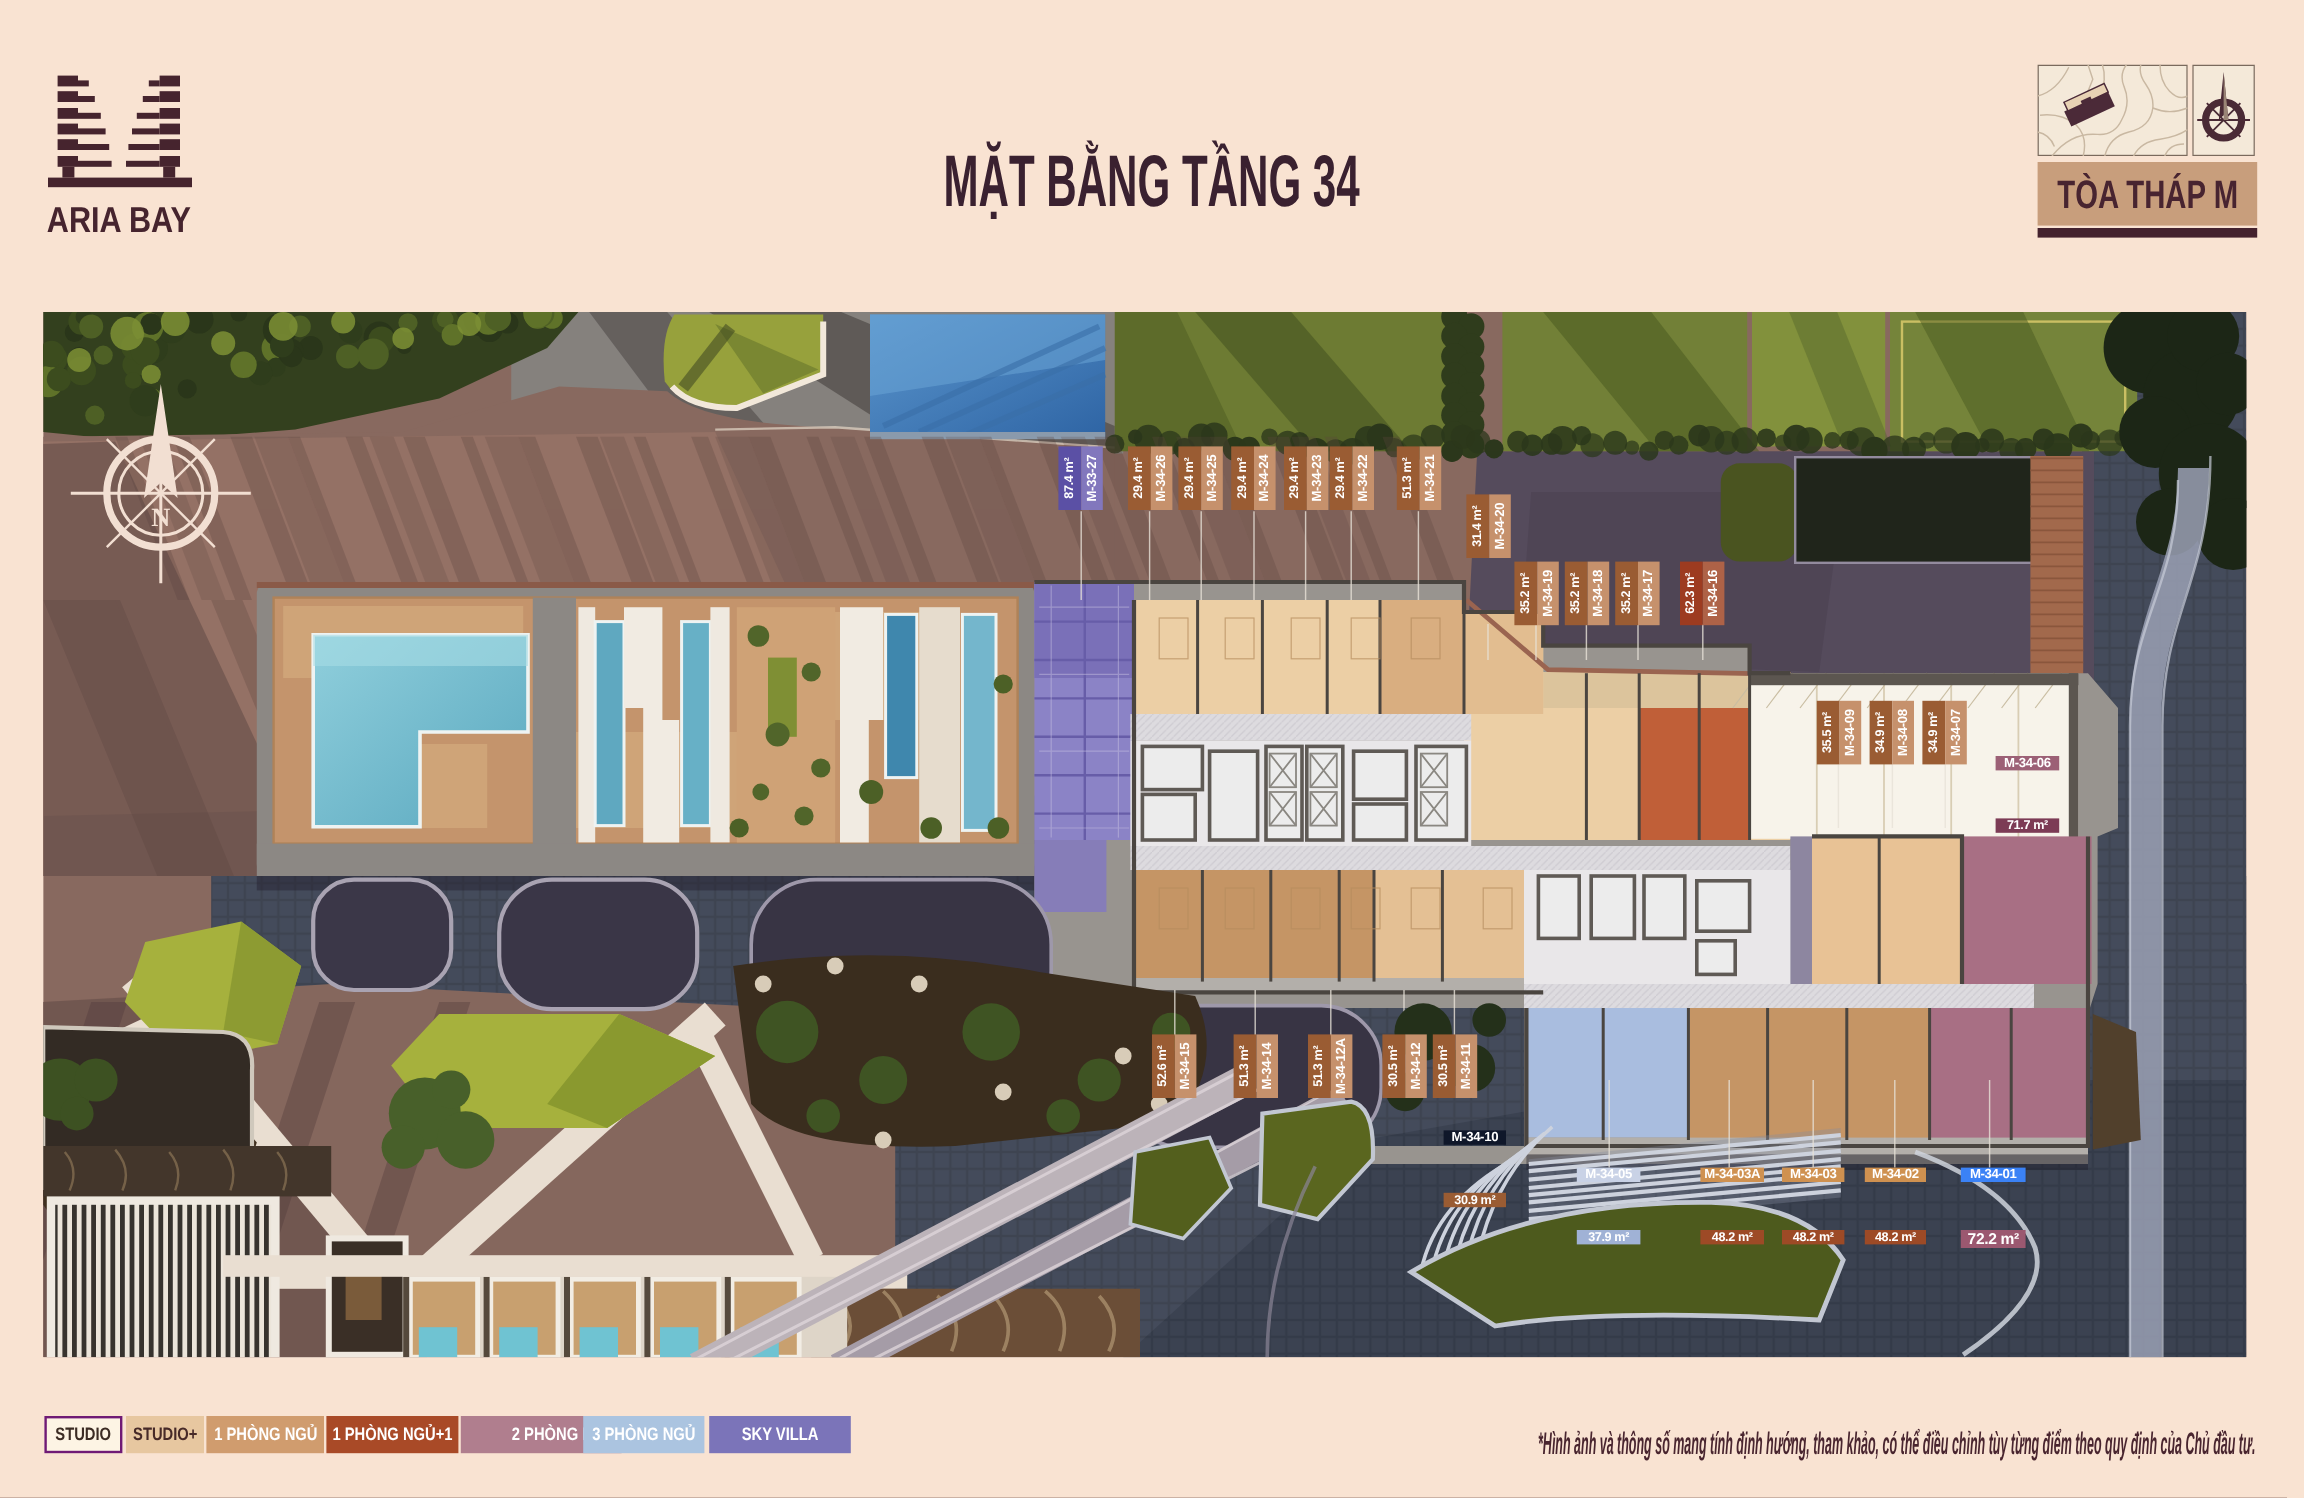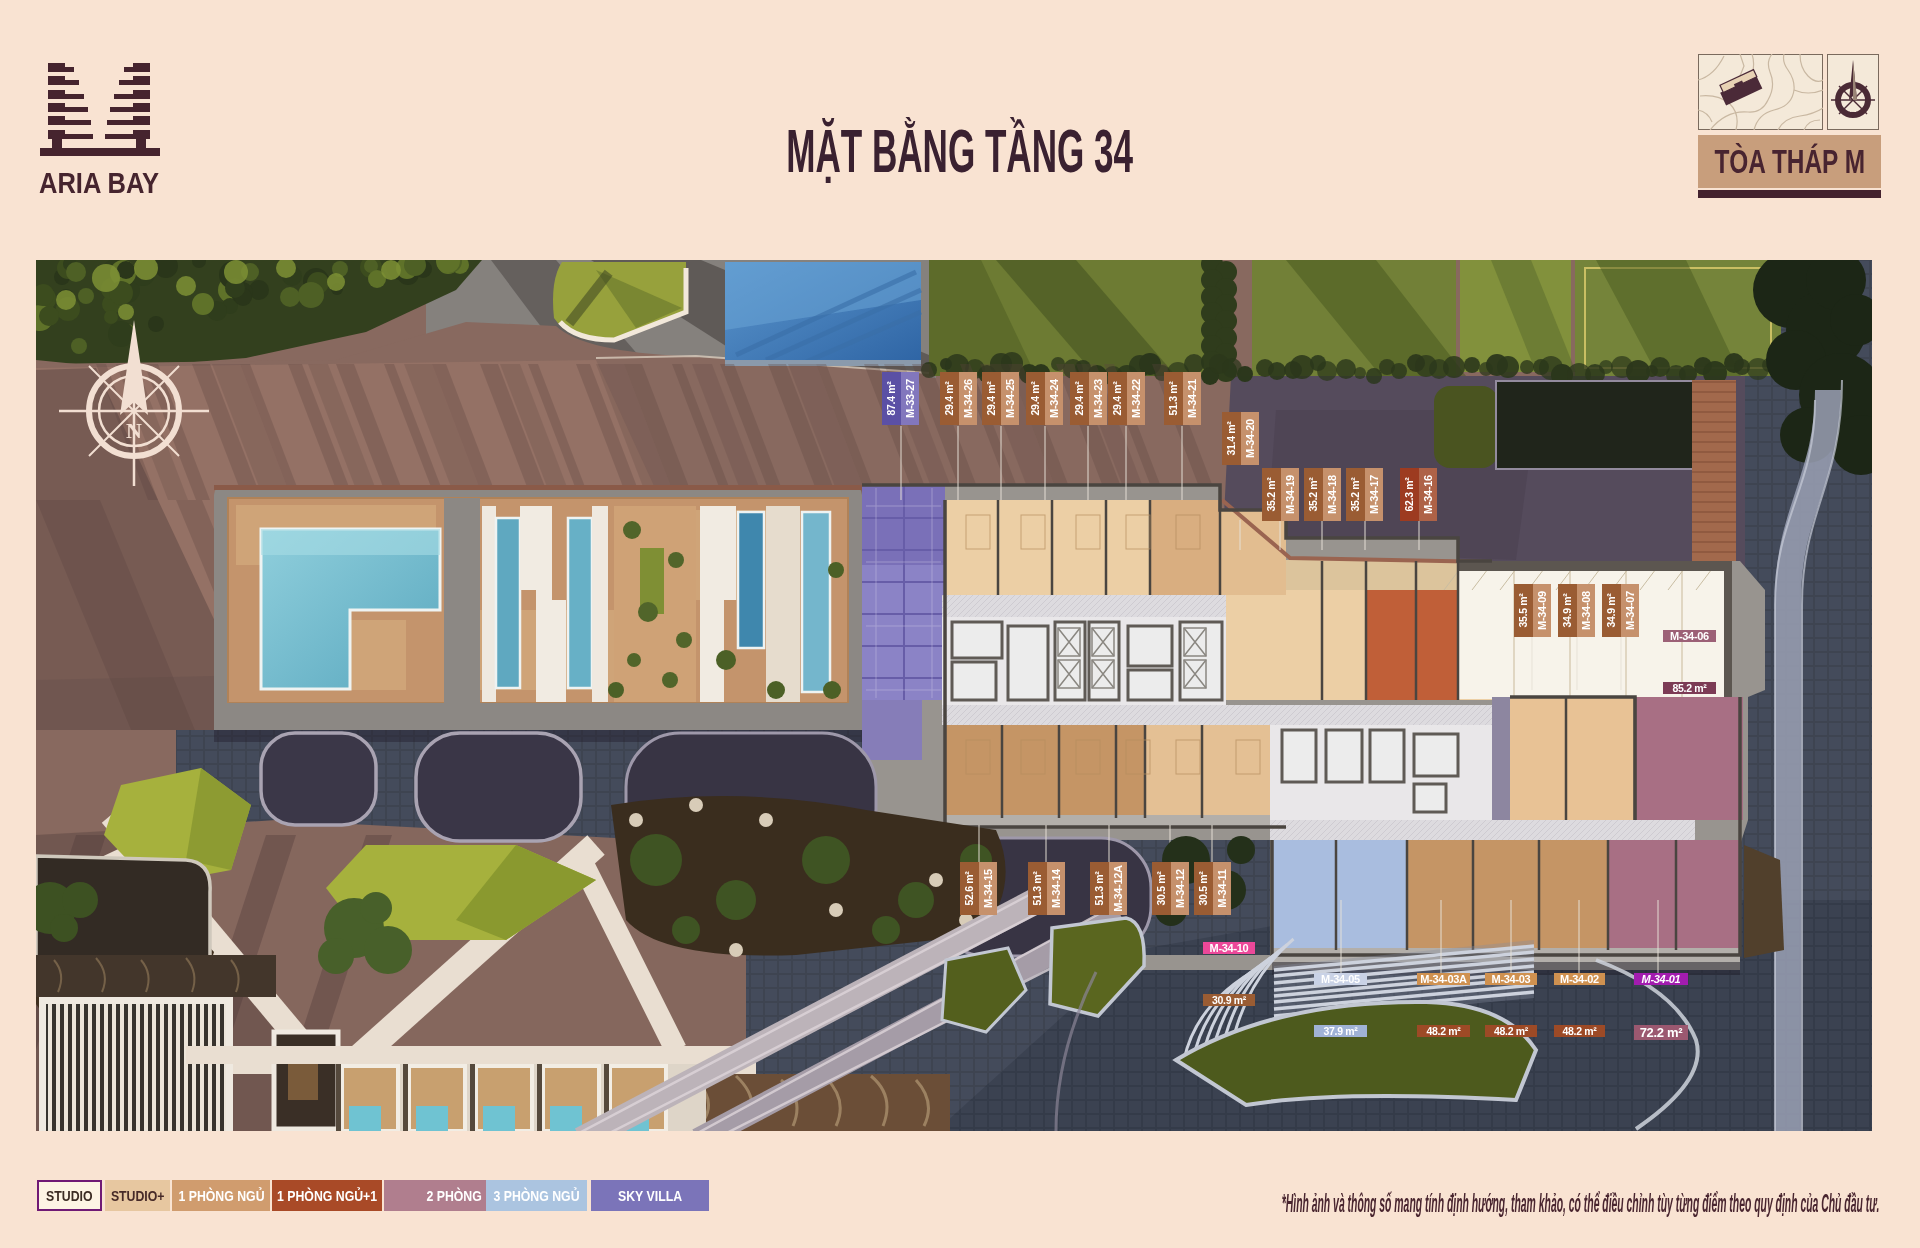--- a/index.html
+++ b/index.html
@@ -961,25 +961,25 @@
   <div class="chipcell" style="background:#c6916c;height:20px;">M-34-12</div>
 </div>
 
 <div class="vchip" style="left:1150px;top:610px;">
   <div class="chipcell" style="background:#9a5c33;height:17px;font-size:10.5px;">30.5 m²</div>
   <div class="chipcell" style="background:#c6916c;height:20px;">M-34-11</div>
 </div>
 
 <div class="hchip" style="left:1627px;top:370px;width:53px;height:39px;">
   <div class="chipcell" style="background:#9c6076;color:#fff;">M-34-06</div>
-  <div class="chipcell" style="background:#7c3b55;font-size:10.5px;">85.2 m²</div>
+  <div class="chipcell" style="background:#7c3b55;font-size:10.5px;">71.7 m²</div>
 </div>
 
 <div class="hchip" style="left:1167px;top:682px;width:52px;height:36px;">
-  <div class="chipcell" style="background:#ec4899;color:#fff;">M-34-10</div>
+  <div class="chipcell" style="background:#0f172a;color:#fff;">M-34-10</div>
   <div class="chipcell" style="background:#9a5c33;font-size:10.5px;">30.9 m²</div>
 </div>
 
 <div class="hchip" style="left:1278px;top:713px;width:53px;height:33px;">
   <div class="chipcell" style="background:#c9d2e6;color:#fff;">M-34-05</div>
   <div class="chipcell" style="background:#a0b2d6;font-size:10.5px;">37.9 m²</div>
 </div>
 
 <div class="hchip" style="left:1381px;top:713px;width:53px;height:33px;">
   <div class="chipcell" style="background:#cf9150;color:#fff;">M-34-03A</div>
@@ -990,21 +990,21 @@
   <div class="chipcell" style="background:#cf9150;color:#fff;">M-34-03</div>
   <div class="chipcell" style="background:#9d4a26;font-size:10.5px;">48.2 m²</div>
 </div>
 
 <div class="hchip" style="left:1518px;top:713px;width:51px;height:33px;">
   <div class="chipcell" style="background:#cf9150;color:#fff;">M-34-02</div>
   <div class="chipcell" style="background:#9d4a26;font-size:10.5px;">48.2 m²</div>
 </div>
 
 <div class="hchip" style="left:1598px;top:713px;width:54px;height:33px;">
-  <div class="chipcell" style="background:#a21caf;color:#fff;font-style:italic;">M-34-01</div>
+  <div class="chipcell" style="background:#3b82f6;color:#fff;">M-34-01</div>
   <div class="chipcell" style="background:#9b5870;font-size:13px;">72.2 m²</div>
 </div>
 </div>
 
 <div class="lg" style="left:37px;width:65px;background:#fdf4e4;border:2px solid #701a75;color:#3c2c24;box-sizing:border-box;">
     <span>STUDIO</span>
   </div>
 
 <div class="lg" style="left:105px;width:65px;background:#e7c7a0;color:#472a28;">
     <span>STUDIO+</span>

